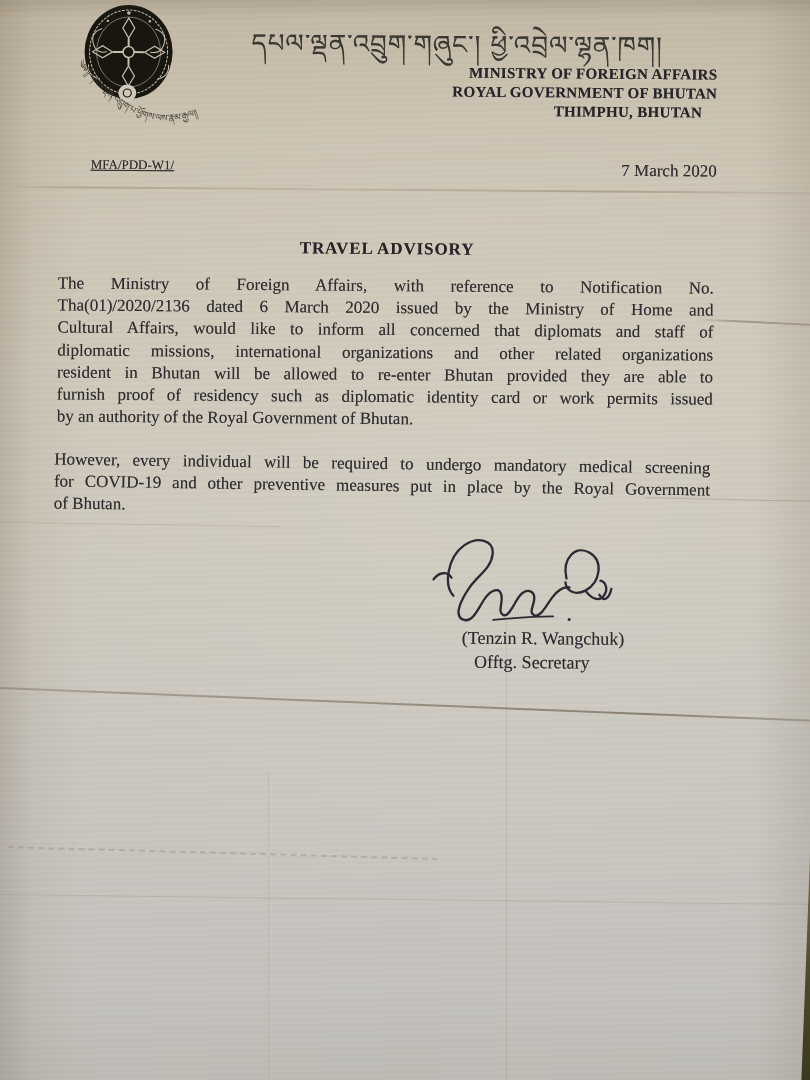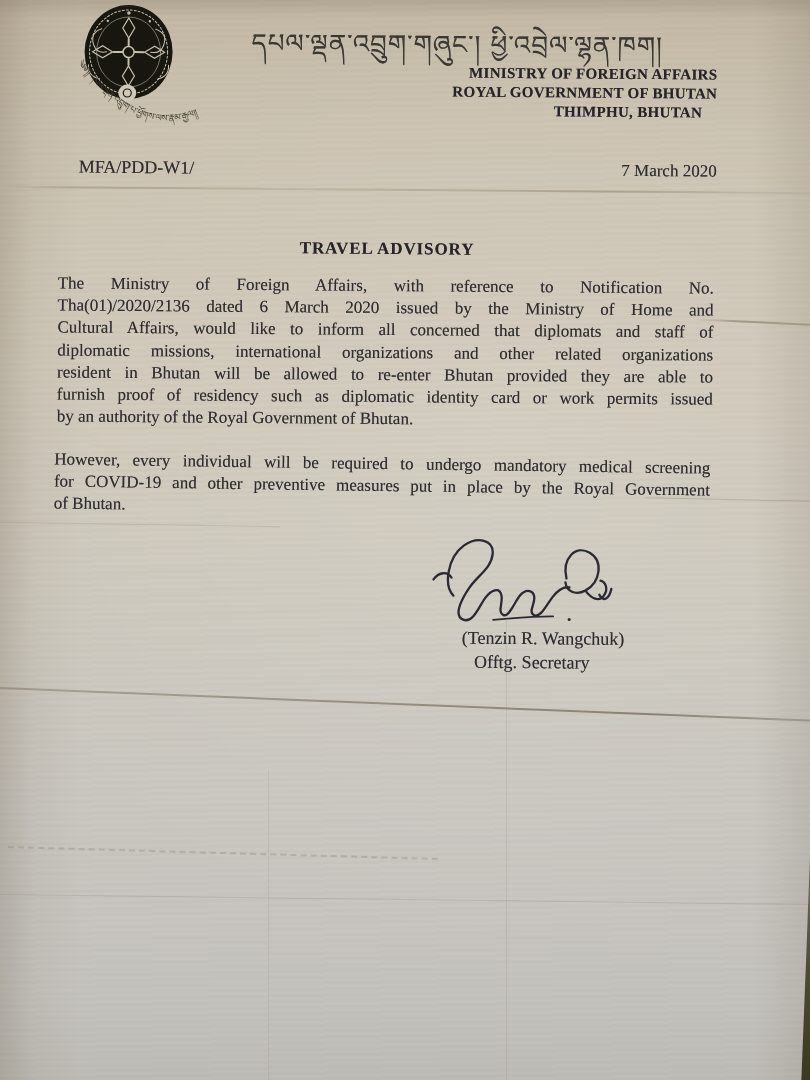--- a/index.html
+++ b/index.html
@@ -16,21 +16,21 @@
     background:repeating-linear-gradient(179deg, rgba(255,255,255,0.016) 0 3px, rgba(60,50,40,0.016) 3px 6px);}
   .content{position:absolute;inset:0;transform:rotate(0.45deg);transform-origin:0 0;}
   .doc-text{text-shadow:0 0 0.5px rgba(46,44,48,0.55);}
   .dzongkha{
     position:absolute;left:252px;top:12px;font-size:26px;letter-spacing:1px;
     color:#2b2a26;opacity:.9;font-family:"DejaVu Sans", sans-serif;white-space:nowrap;
   }
   .ministry-block{position:absolute;left:418px;top:60px;width:300px;text-align:right;
     font-weight:bold;font-size:15px;line-height:19px;letter-spacing:.3px;color:#26242a;}
   .ministry-block .loc{padding-right:15px;}
-  .ref-number{position:absolute;left:80px;top:156px;font-size:18px;}
+  .ref-number{position:absolute;left:92px;top:156px;font-size:13px;text-decoration:underline;}
   .ref-date{position:absolute;left:560px;top:156px;width:158px;text-align:right;font-size:17px;}
   .letter-title{position:absolute;left:60px;top:236px;width:658px;text-align:center;
     font-weight:bold;font-size:17px;letter-spacing:.9px;color:#27252a;}
   .para{position:absolute;left:60px;width:656px;font-size:17px;line-height:22.2px;}
   .para1{top:272px;}
   .para2{top:448px;left:58px;transform:rotate(0.35deg);transform-origin:0 0;}
   .jline{text-align:justify;text-align-last:justify;}
   .lline{text-align:left;}
   .sig-svg{position:absolute;left:428px;top:528px;}
   .sig-block{position:absolute;left:428px;top:622px;width:240px;text-align:center;font-size:18px;line-height:24px;}

